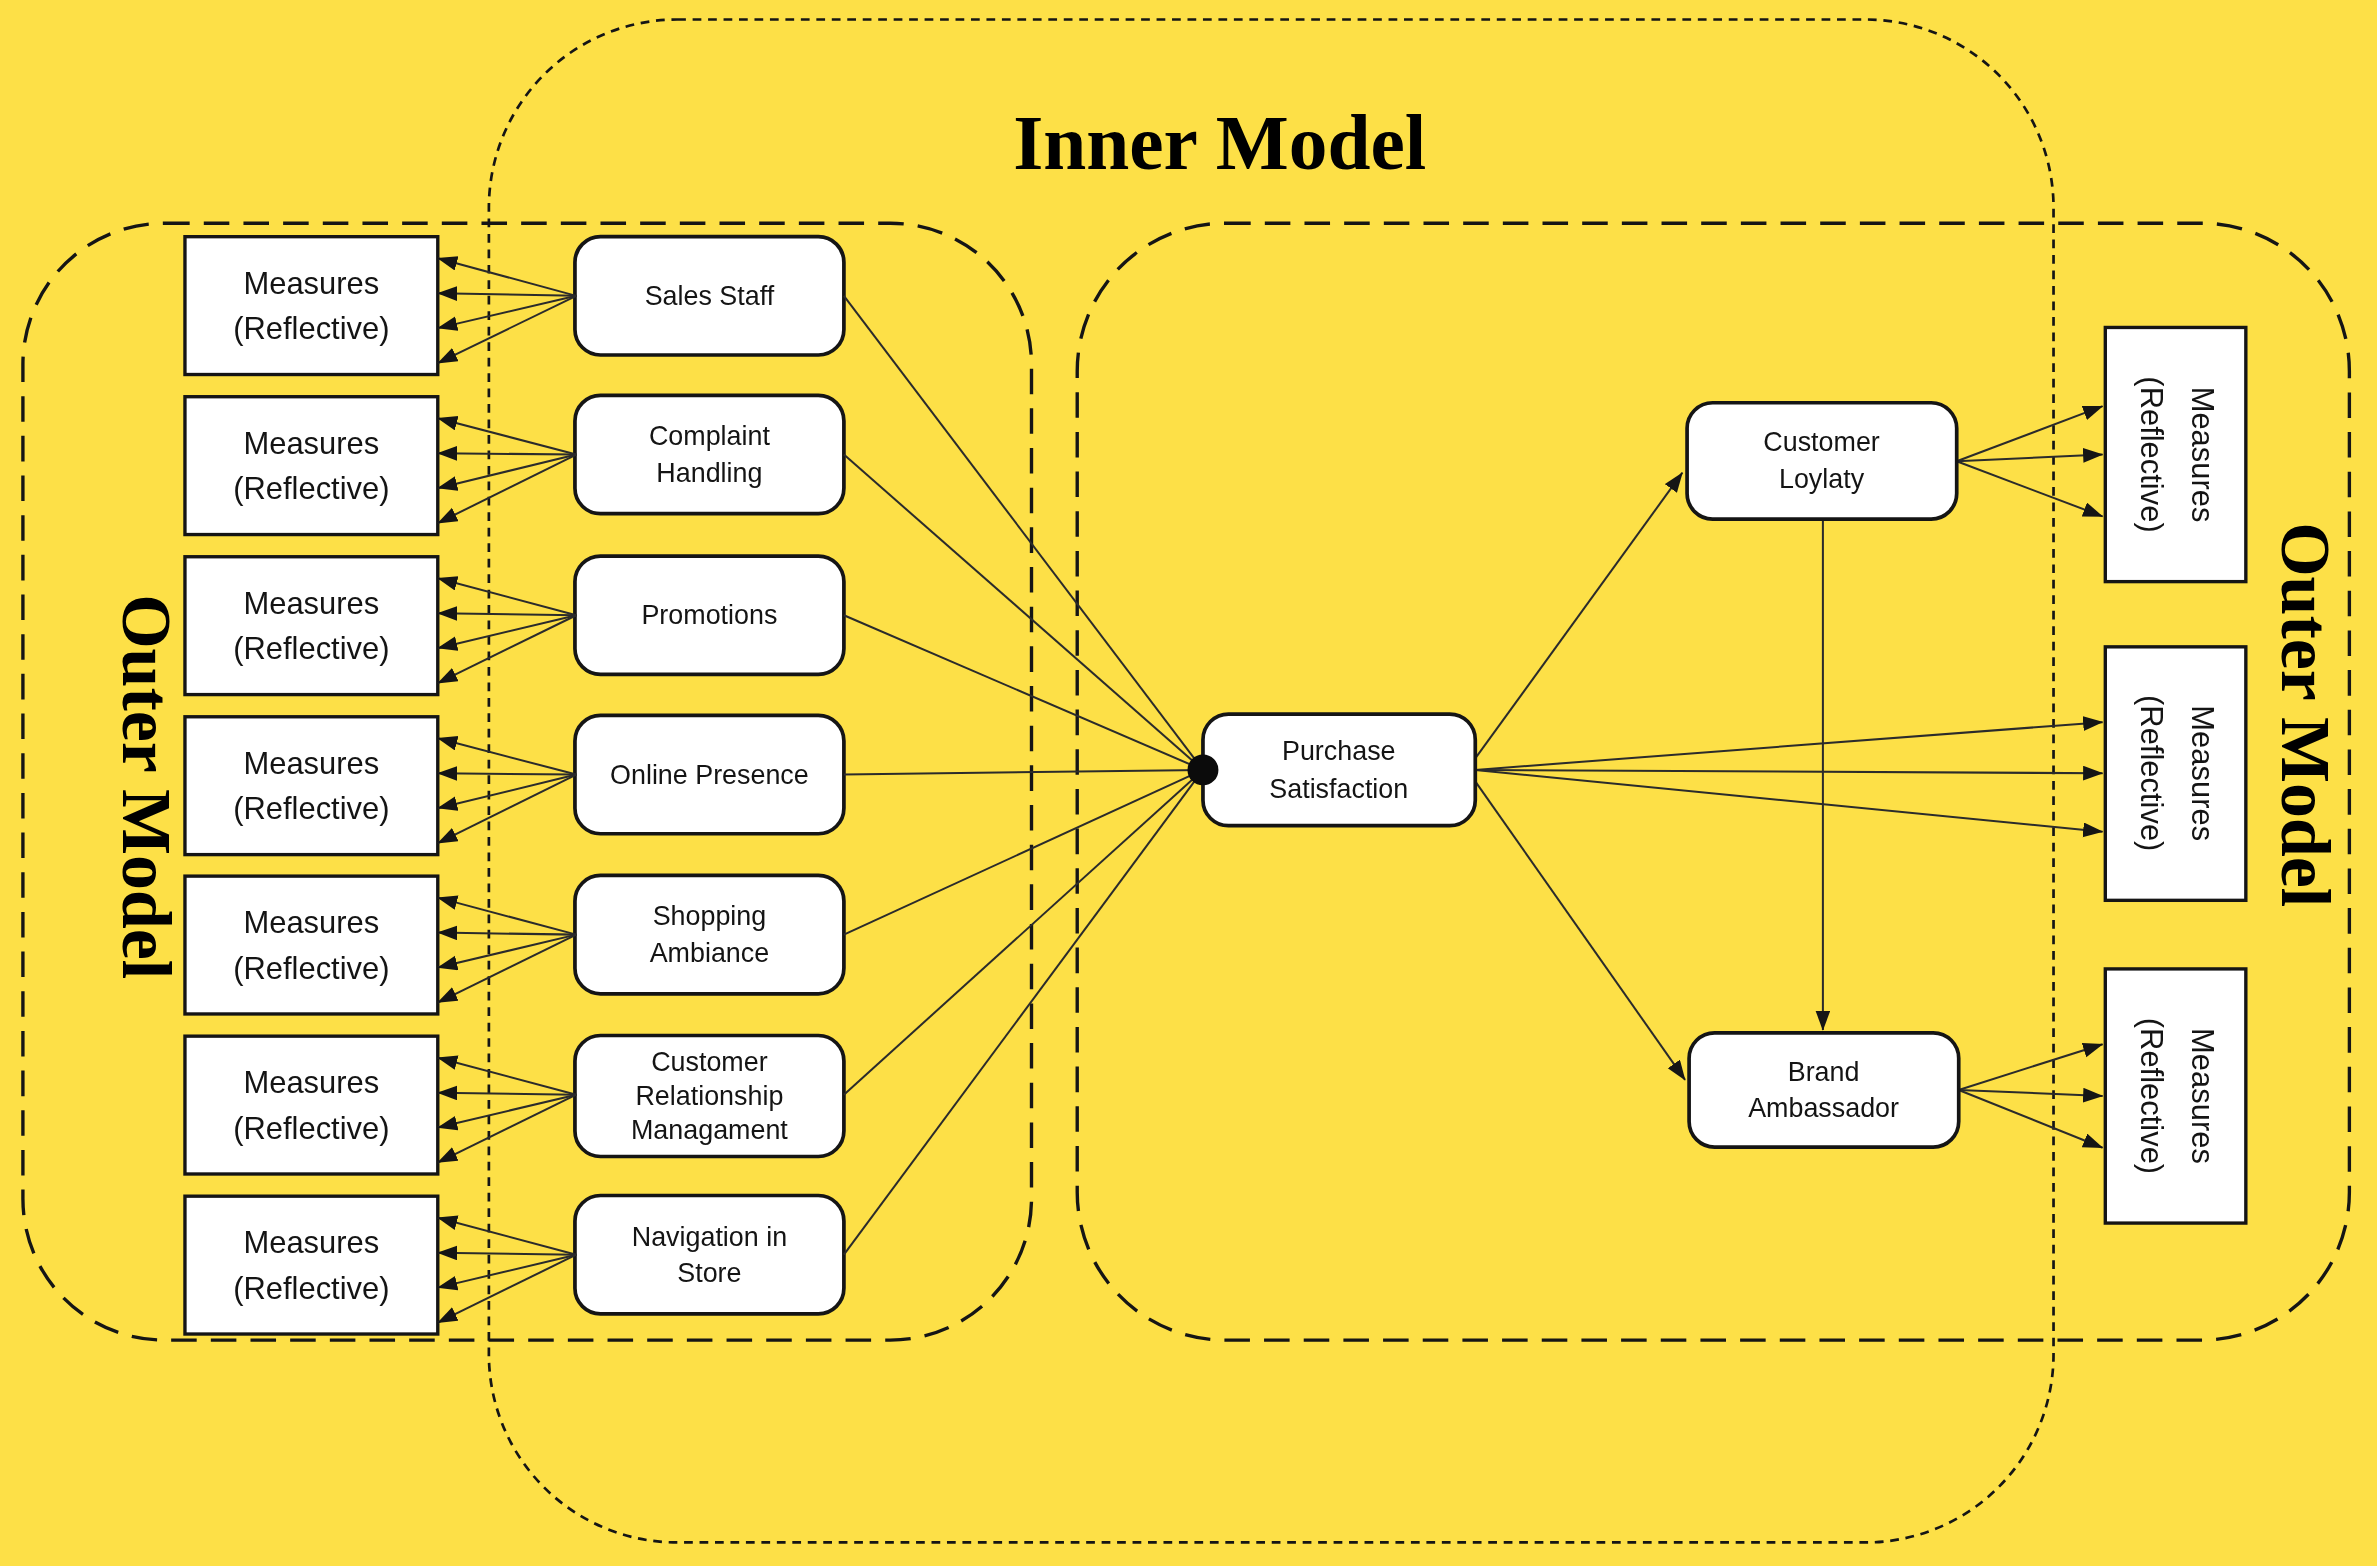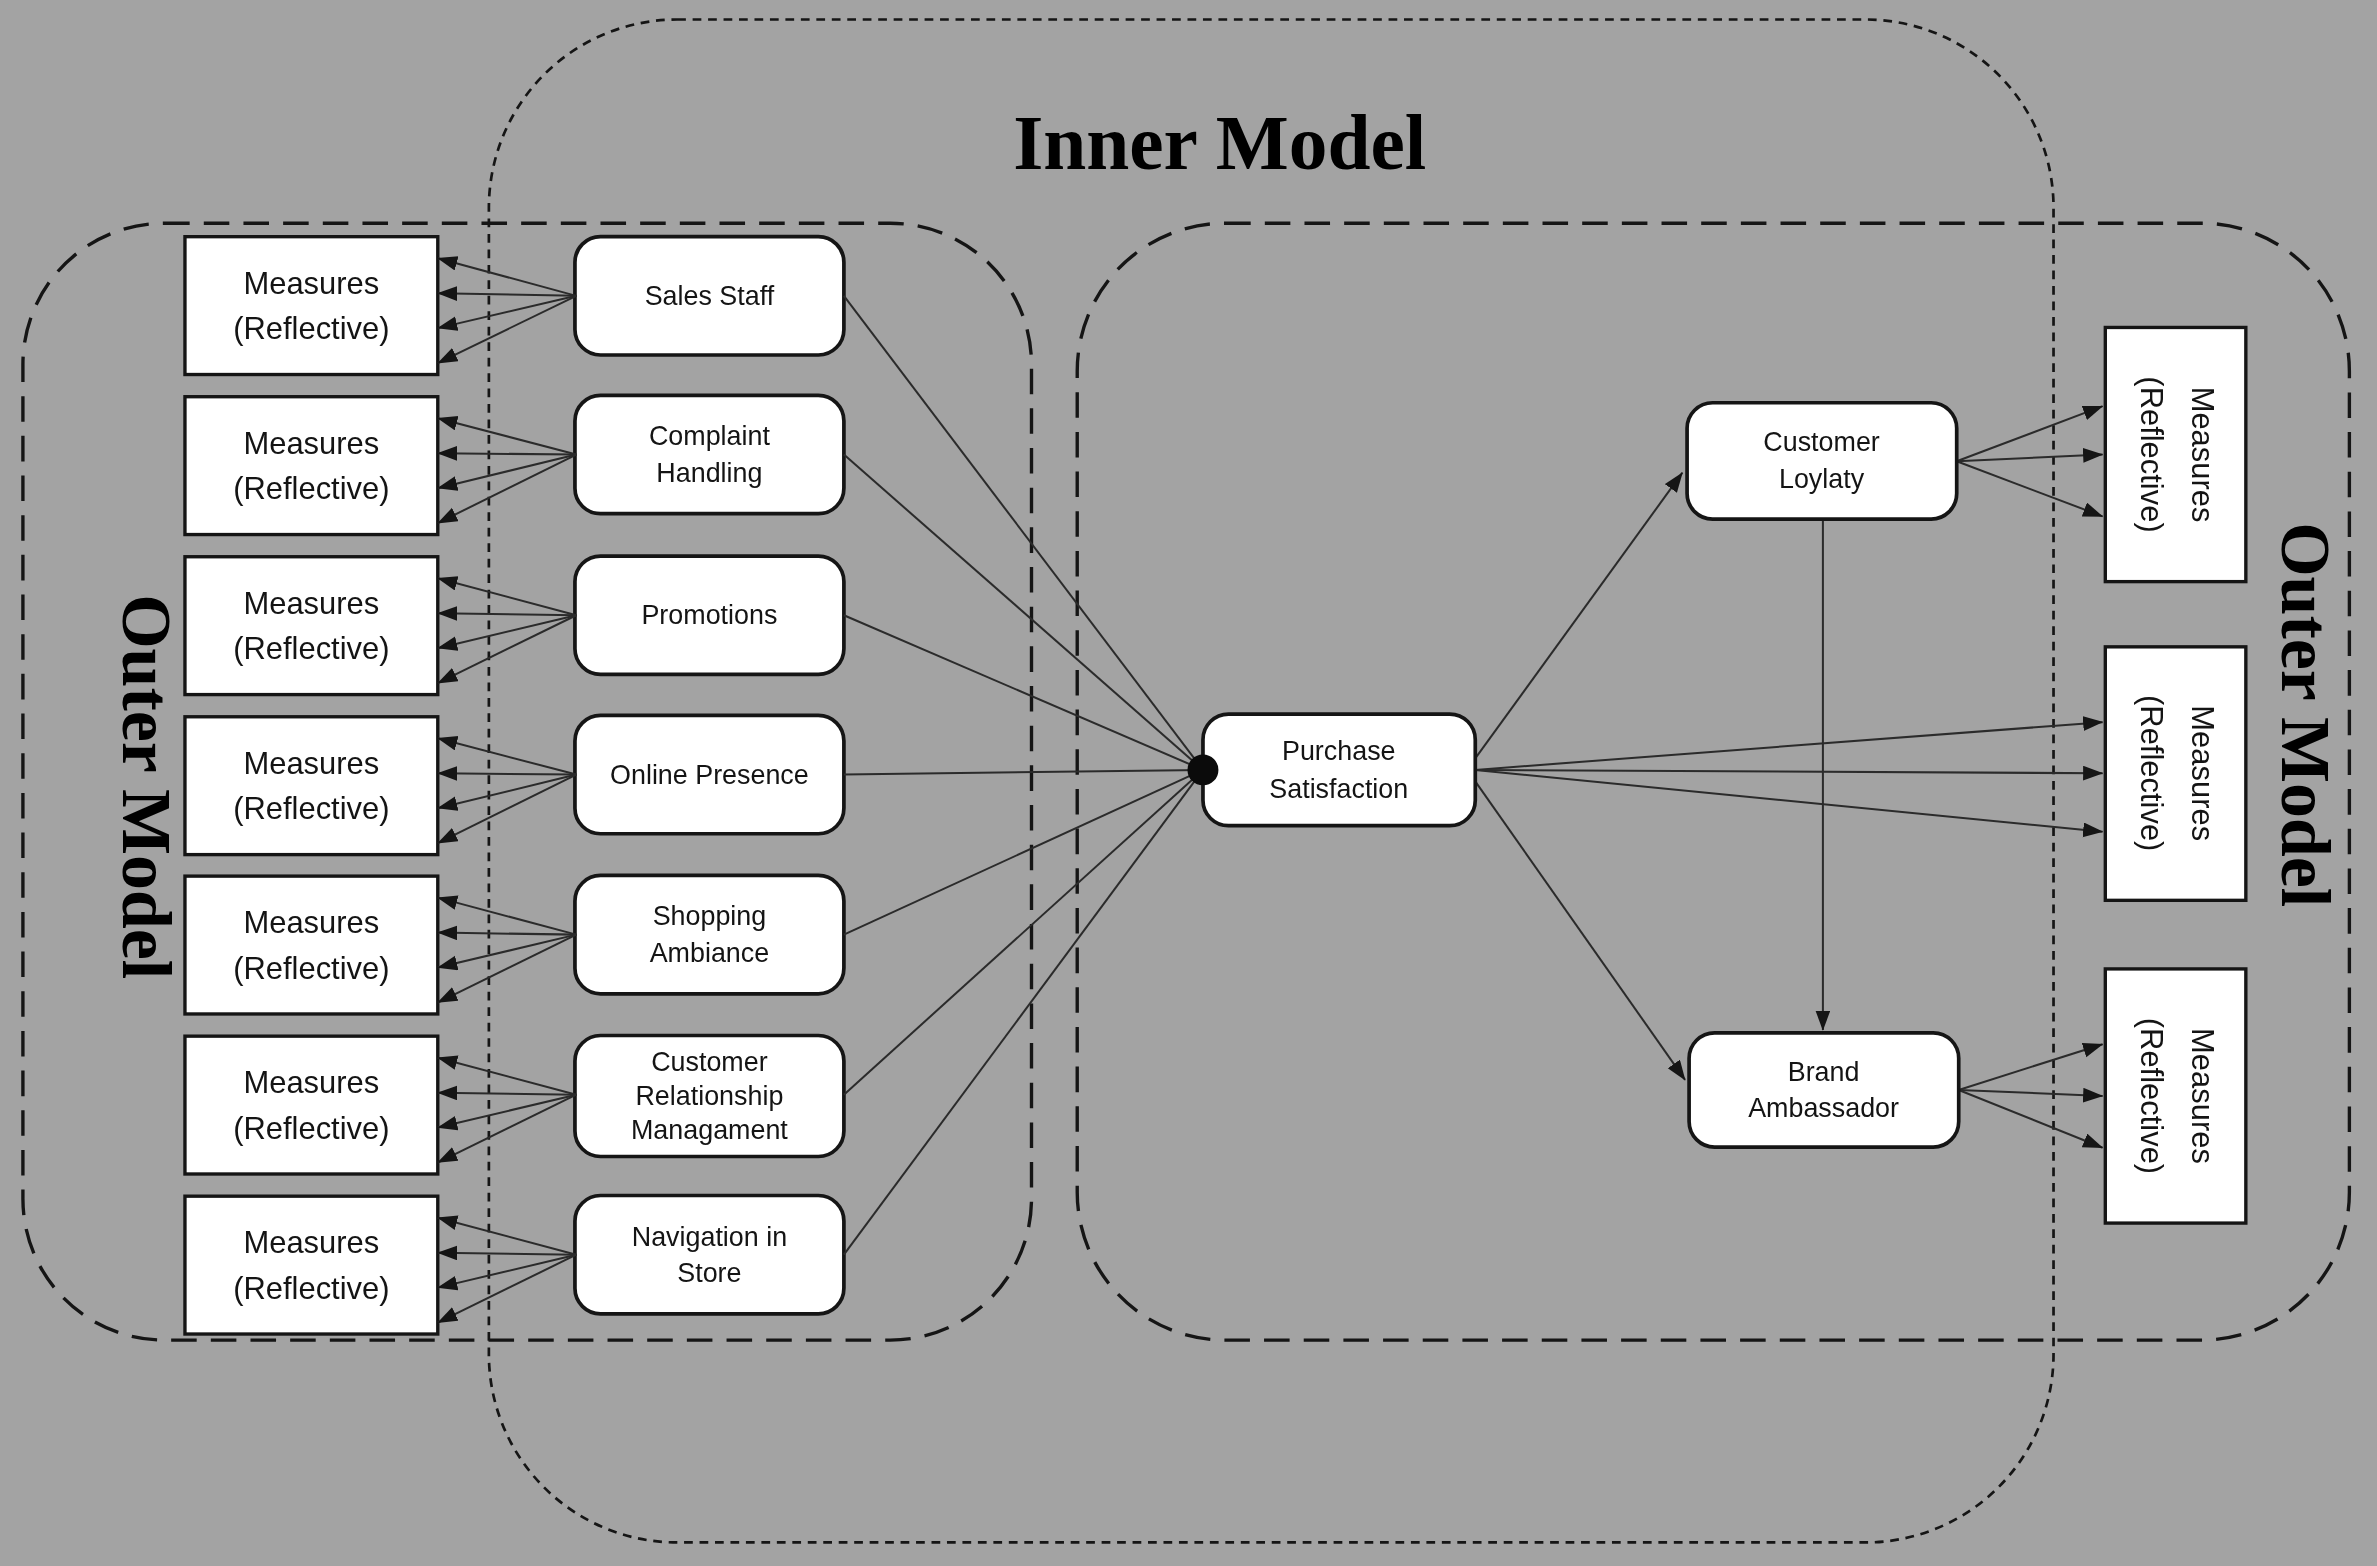--- a/index.html
+++ b/index.html
@@ -1,16 +1,16 @@
 <!DOCTYPE html>
 <html style="font-size:10.8px"><head>
 <meta charset="utf-8">
 <style>
   html,body{margin:0;padding:0;background:#ffffff;}
-  .stage{position:relative;width:2377px;height:1566px;background:#a3a3a3;overflow:hidden;
+  .stage{position:relative;width:2377px;height:1566px;background:#fde047;overflow:hidden;
          font-family:"Liberation Sans",sans-serif;}
   svg{position:absolute;left:0;top:0;}
   .box{fill:#ffffff;stroke:#151515;stroke-width:5;}
   .construct{fill:#ffffff;stroke:#151515;stroke-width:5.5;}
   .dash-inner{fill:none;stroke:#151515;stroke-width:4;stroke-dasharray:13 10;}
   .dash-outer{fill:none;stroke:#151515;stroke-width:5;stroke-dasharray:38 21;}
   .edge{stroke:#2b2b2b;stroke-width:3;fill:none;}
   .lbl{font-family:"Liberation Sans",sans-serif;font-size:40px;fill:#141414;
        text-anchor:middle;dominant-baseline:central;}
   .mlbl{font-family:"Liberation Sans",sans-serif;font-size:46px;fill:#141414;

